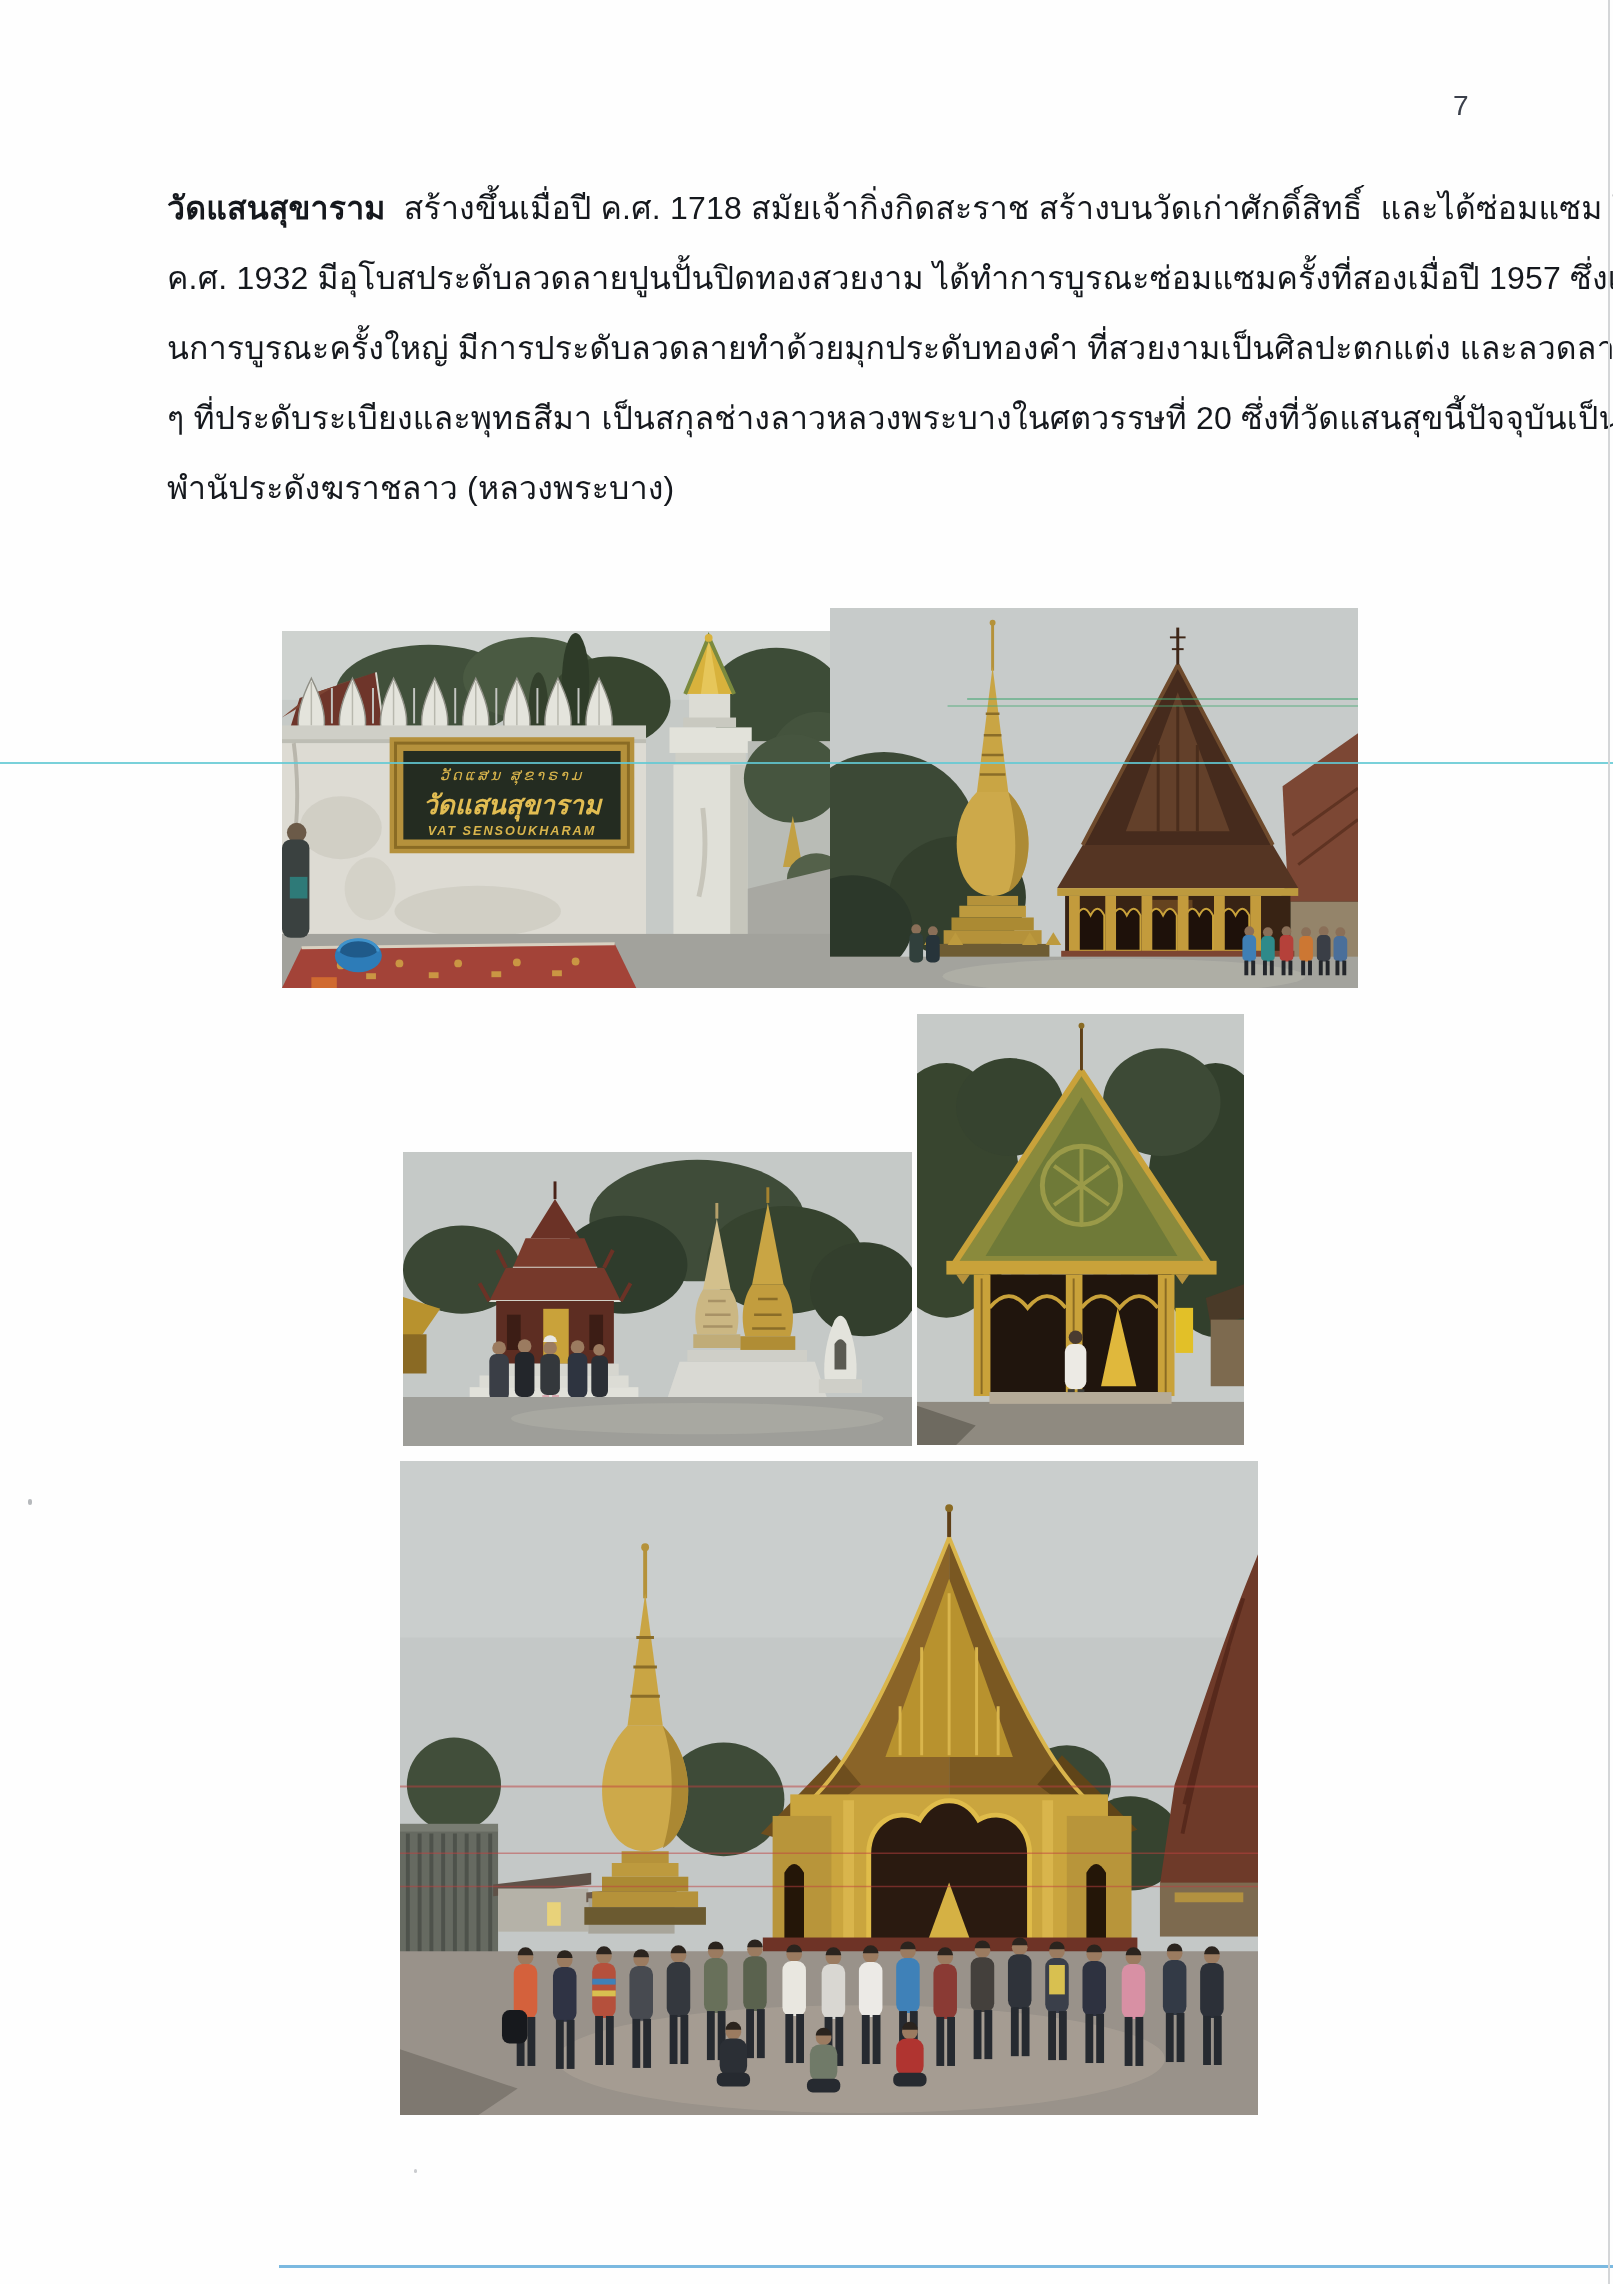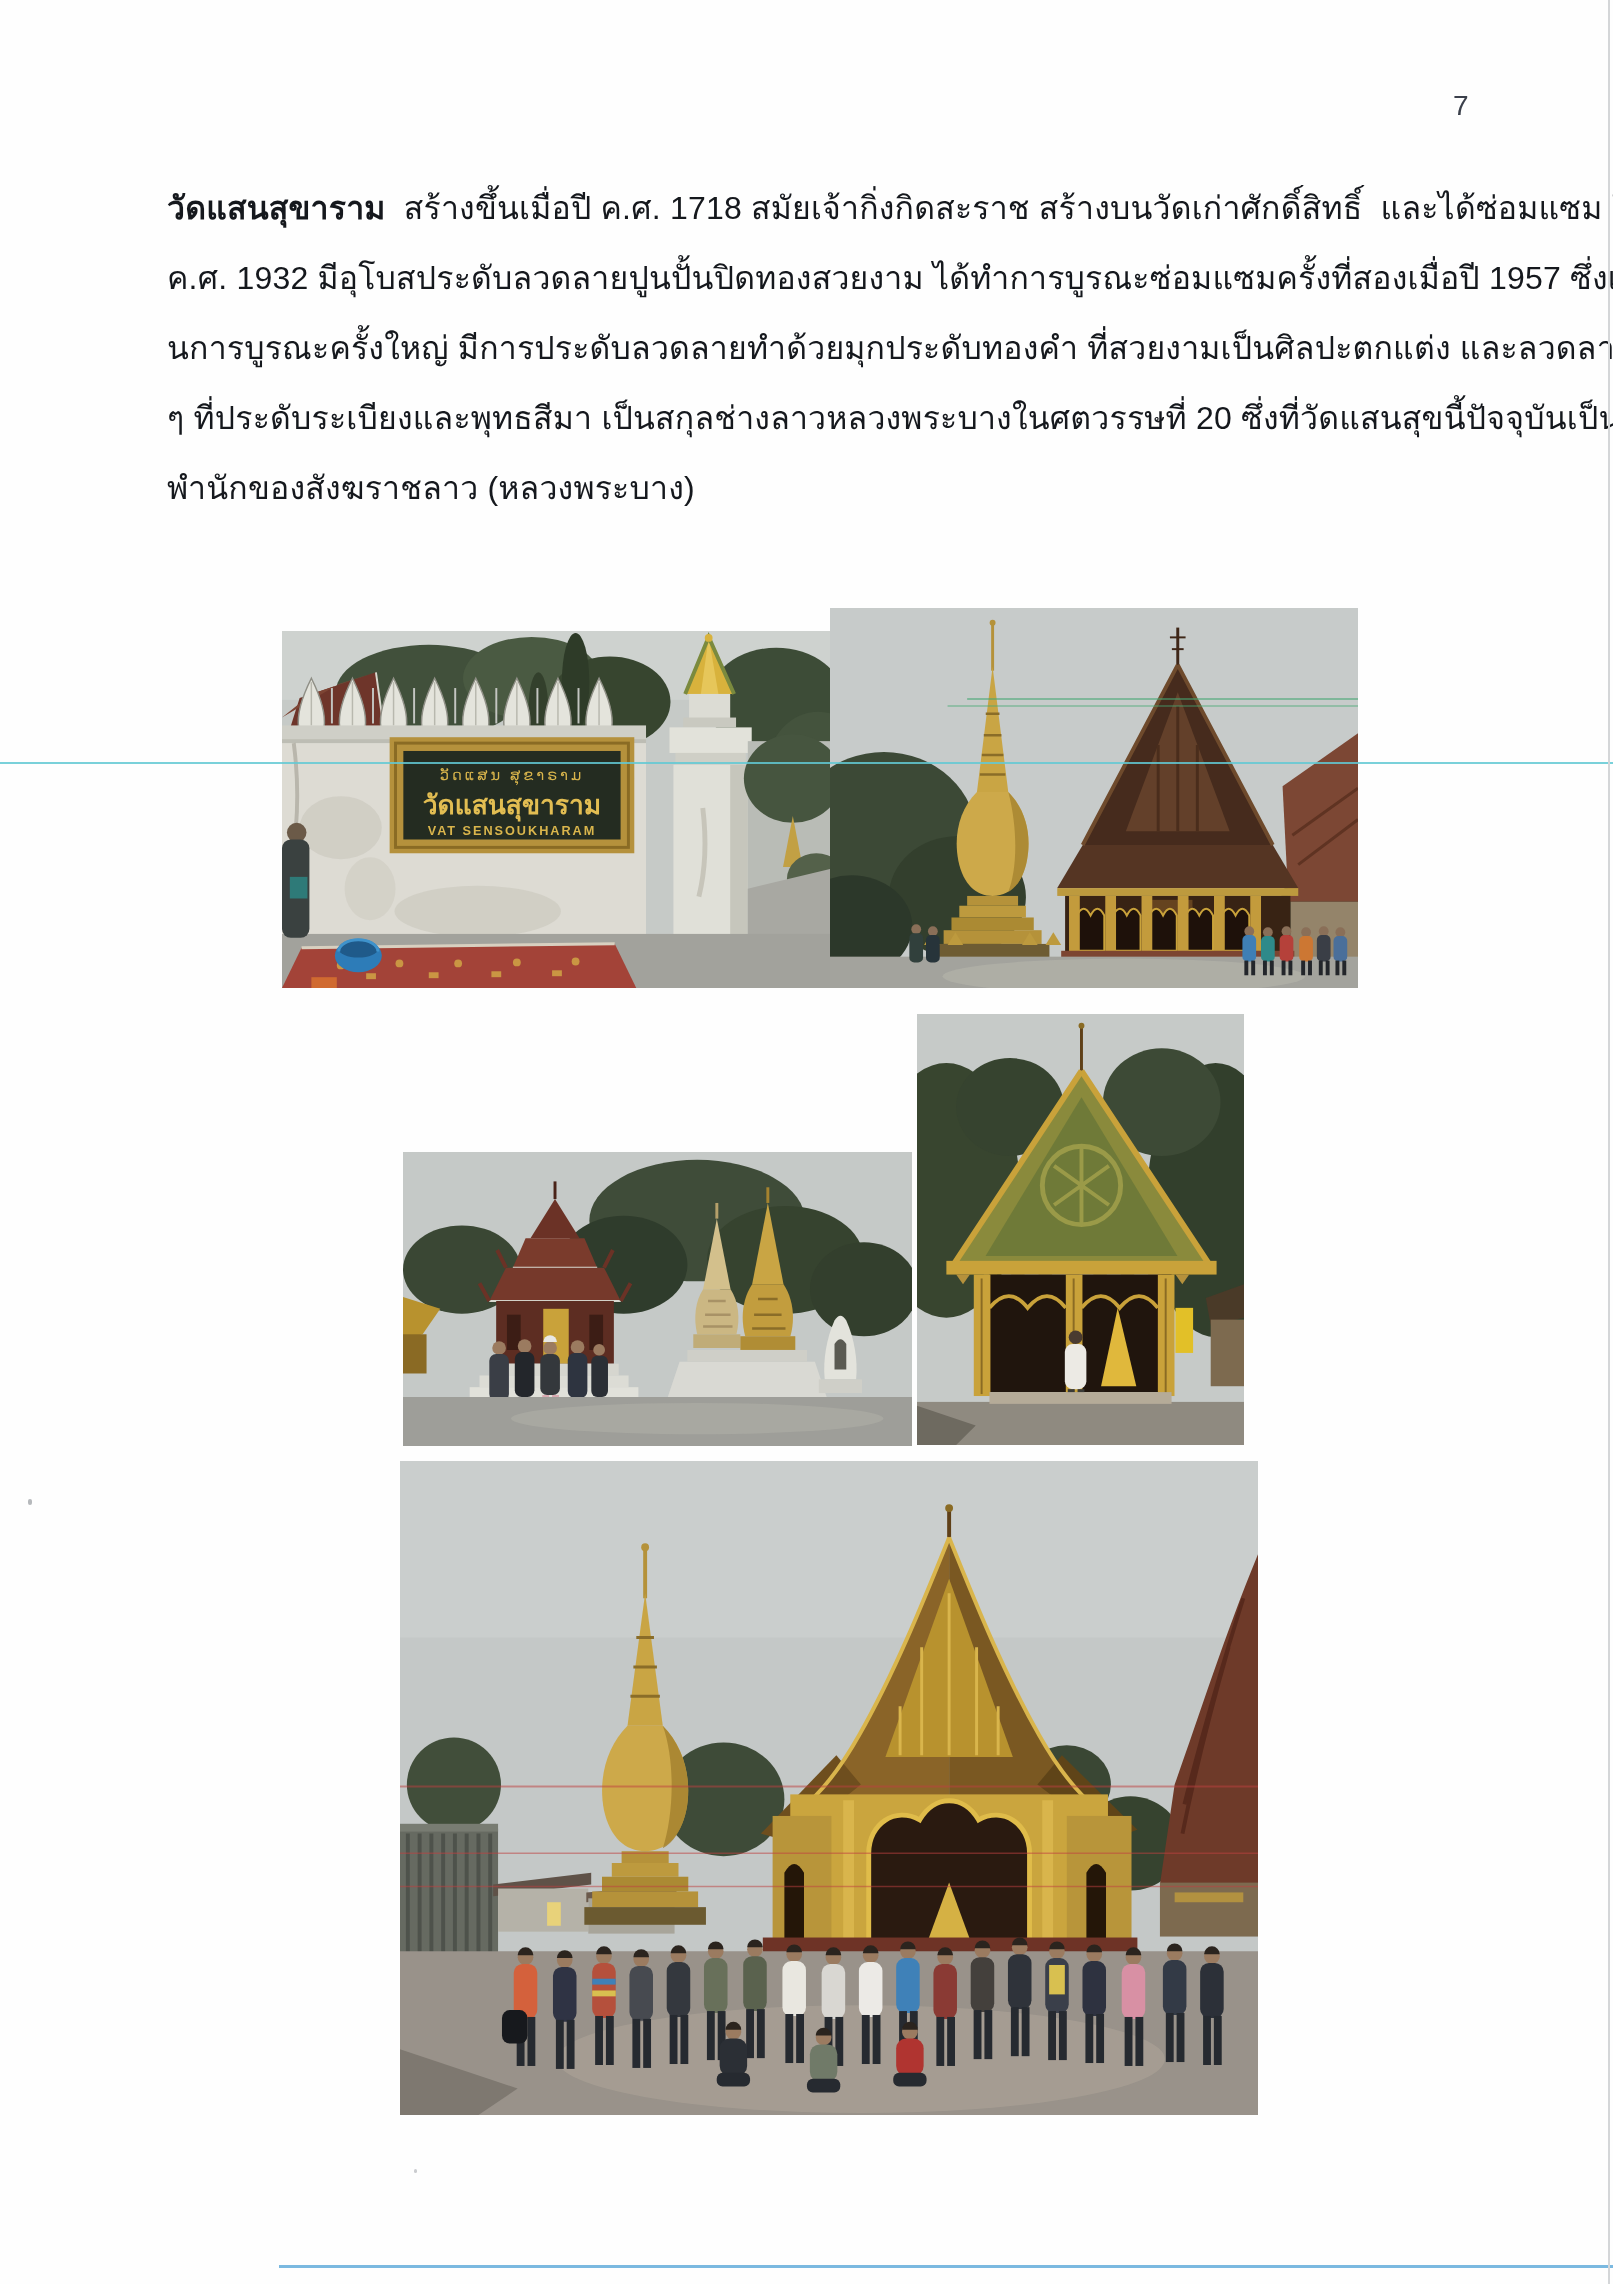--- a/index.html
+++ b/index.html
@@ -12,42 +12,42 @@
     position:absolute;left:1453px;top:90px;font-size:28px;color:#3b404b;
   }
   .para{
     position:absolute;left:167px;top:173px;width:1323px;
   }
   .para-line{
     display:block;white-space:pre;font-size:32px;line-height:70px;color:#15181d;
     letter-spacing:0.2px;
   }
   .para-lead{font-weight:bold;}
-  .photo{position:absolute;overflow:hidden;background:#c6cac8;}
+  .photo{position:absolute;overflow:hidden;background:#c6cac8;font-style:italic;}
   .photo svg{display:block;width:100%;height:100%;}
   
   .scan-line-cyan{position:absolute;left:0;top:762px;width:1613px;height:2px;background:#62c9d4;opacity:.85;}
   .scan-line-bottom{position:absolute;left:279px;top:2265px;width:1334px;height:2.9px;background:#5aa7d8;opacity:.8;}
   .scan-edge-right{position:absolute;left:1608px;top:0;width:2px;height:2285px;background:#d4d6d8;}
   .scan-speck-1{position:absolute;left:28px;top:1499px;width:3.9px;height:5.9px;background:#b6b9bc;border-radius:2px;}
   .scan-speck-2{position:absolute;left:414px;top:2169px;width:2.9px;height:3.9px;background:#cacccf;border-radius:2px;}
 </style>
 </head>
 <body>
 
 <div class="page">
 
   <div class="page-number">7</div>
 
   <div class="para">
     <span class="para-line"><span class="para-lead">วัดแสนสุขาราม</span><span>  สร้างขึ้นเมื่อปี ค.ศ. 1718 สมัยเจ้ากิ่งกิดสะราช สร้างบนวัดเก่าศักดิ์สิทธิ์  และได้ซ่อมแซม ในปี</span></span>
     <span class="para-line"><span>ค.ศ. 1932 มีอุโบสประดับลวดลายปูนปั้นปิดทองสวยงาม ได้ทำการบูรณะซ่อมแซมครั้งที่สองเมื่อปี 1957 ซึ่งเป็</span></span>
     <span class="para-line"><span>นการบูรณะครั้งใหญ่ มีการประดับลวดลายทำด้วยมุกประดับทองคำ ที่สวยงามเป็นศิลปะตกแต่ง และลวดลายต่าง</span></span>
     <span class="para-line"><span>ๆ ที่ประดับระเบียงและพุทธสีมา เป็นสกุลช่างลาวหลวงพระบางในศตวรรษที่ 20 ซึ่งที่วัดแสนสุขนี้ปัจจุบันเป็นที่</span></span>
-    <span class="para-line"><span>พำนักของสังฆราชลาว (หลวงพระบาง)</span></span>
+    <span class="para-line"><span>พำนัประดังฆราชลาว (หลวงพระบาง)</span></span>
   </div>
 
   <div class="photo" style="left:282px;top:631px;width:548px;height:357px;">
     <svg viewBox="0 0 560 363" preserveAspectRatio="none">
       <rect width="560" height="363" fill="#c6cac7"></rect>
       <rect width="560" height="70" fill="#ced2cf"></rect>
       <g>
         <ellipse cx="150" cy="62" rx="95" ry="48" fill="#41503b"></ellipse>
         <ellipse cx="255" cy="48" rx="70" ry="42" fill="#4a5a42"></ellipse>
         <ellipse cx="335" cy="72" rx="62" ry="46" fill="#37452f"></ellipse>

